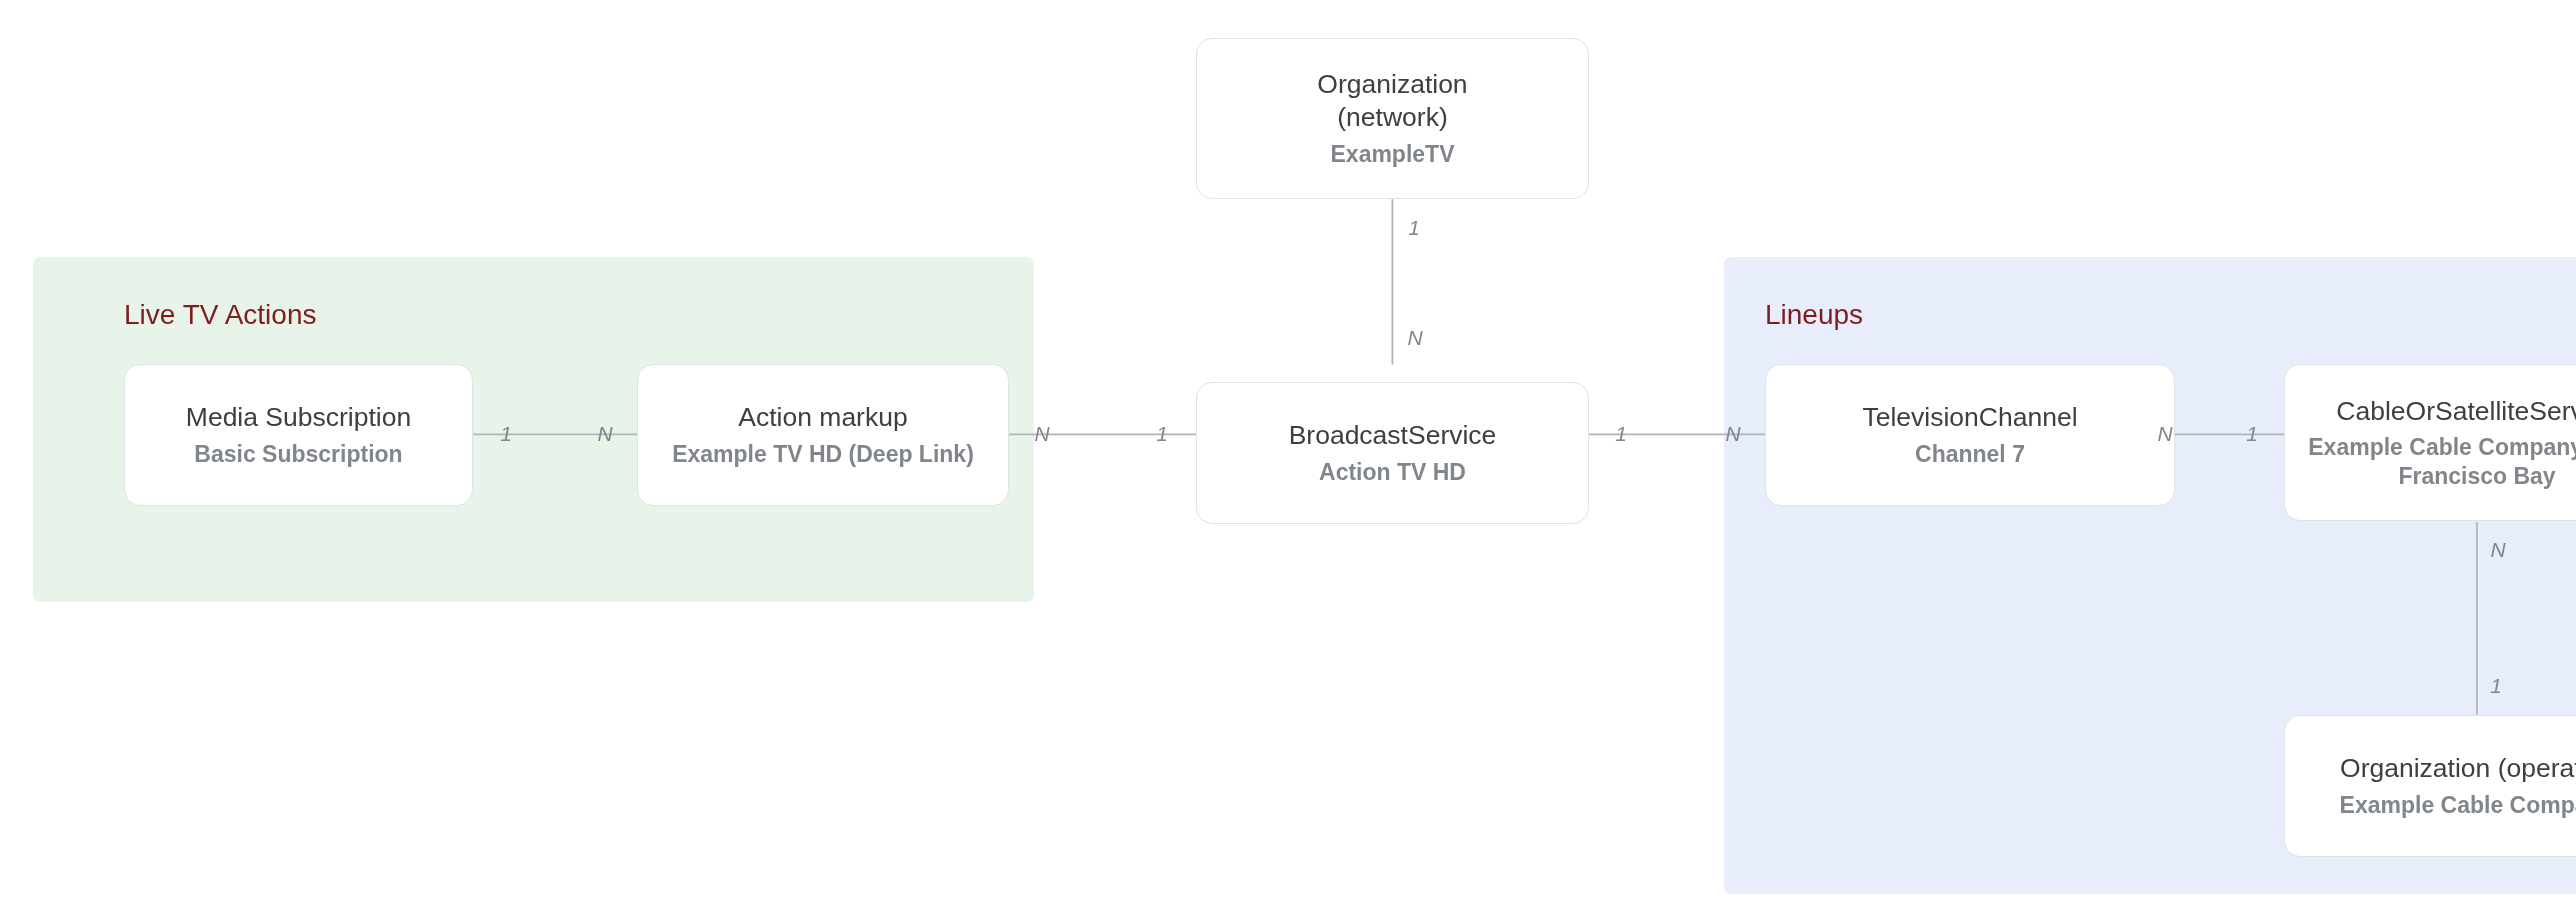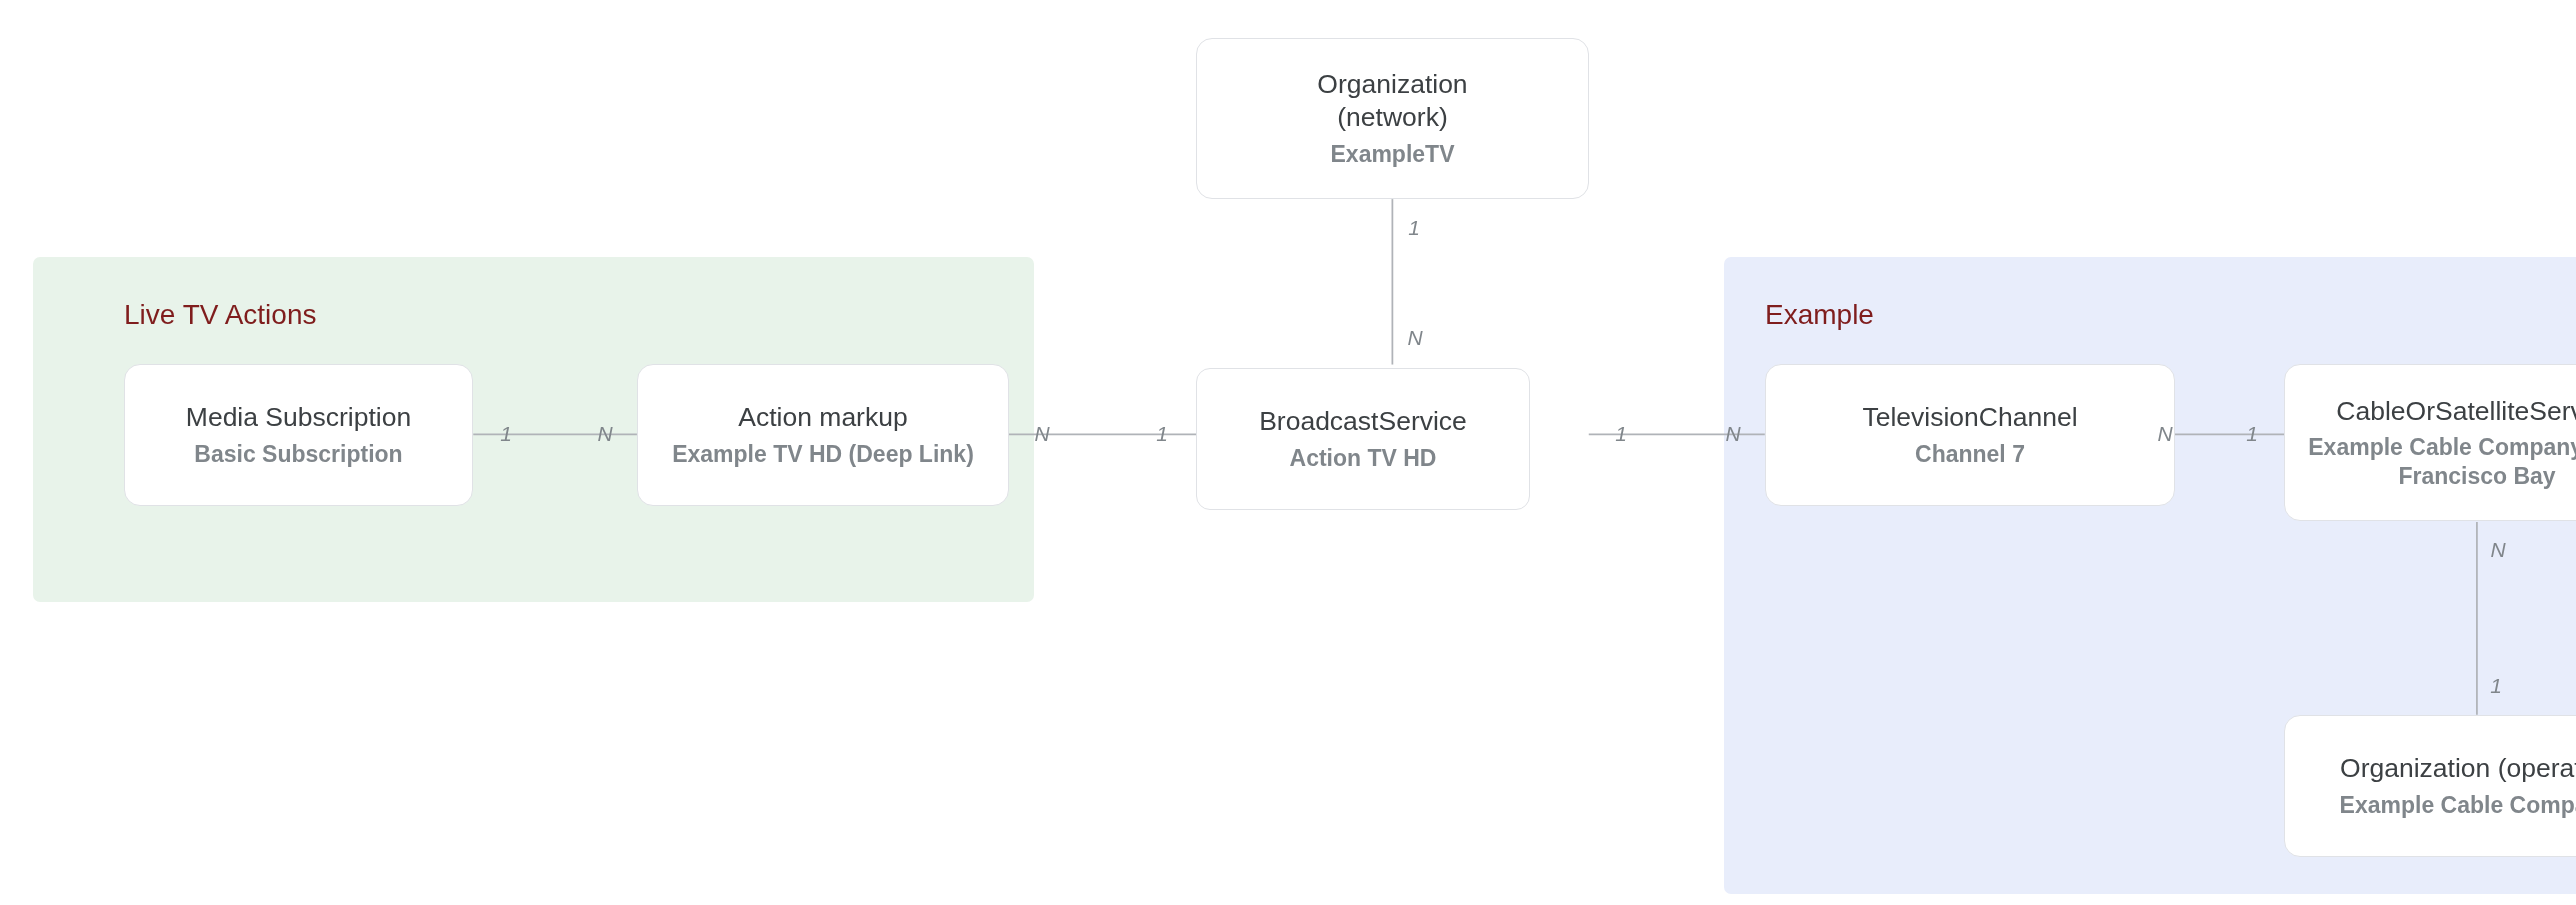--- a/index.html
+++ b/index.html
@@ -81,21 +81,21 @@
 </style>
 </head>
 <body>
 
 <div class="canvas">
 
   <div class="group-box group-green" style="left:33px; top:257px; width:1001px; height:345px;"></div>
   <div class="group-box group-blue" style="left:1724px; top:257px; width:1000px; height:637px;"></div>
 
   <div class="group-title" style="left:124px; top:299px;">Live TV Actions</div>
-  <div class="group-title" style="left:1765px; top:299px;">Example</div>
+  <div class="group-title" style="left:1765px; top:299px;">Lineups</div>
 
   <svg class="connectors" viewBox="0 0 2912 1024" width="2576" height="906">
 
     <line x1="1574" y1="225" x2="1574" y2="412" stroke="#b0b3b8" stroke-width="2"></line>
 
     <line x1="535" y1="491" x2="720" y2="491" stroke="#b0b3b8" stroke-width="2"></line>
 
     <line x1="1140" y1="491" x2="1352" y2="491" stroke="#b0b3b8" stroke-width="2"></line>
 
     <line x1="1796" y1="491" x2="1995" y2="491" stroke="#b0b3b8" stroke-width="2"></line>
@@ -116,21 +116,21 @@
   <div class="node" style="left:124px; top:364px; width:349px; height:142px;">
     <div class="title">Media Subscription</div>
     <div class="subtitle">Basic Subscription</div>
   </div>
 
   <div class="node" style="left:637px; top:364px; width:372px; height:142px;">
     <div class="title">Action markup</div>
     <div class="subtitle">Example TV HD (Deep Link)</div>
   </div>
 
-  <div class="node" style="left:1196px; top:368px; width:334px; height:142px;border-radius:14px;">
+  <div class="node" style="left:1196px; top:382px; width:393px; height:142px;">
     <div class="title">BroadcastService</div>
     <div class="subtitle">Action TV HD</div>
   </div>
 
   <div class="node" style="left:1765px; top:364px; width:410px; height:142px;">
     <div class="title">TelevisionChannel</div>
     <div class="subtitle">Channel 7</div>
   </div>
 
   <div class="node" style="left:2284px; top:364px; width:386px; height:157px;">

